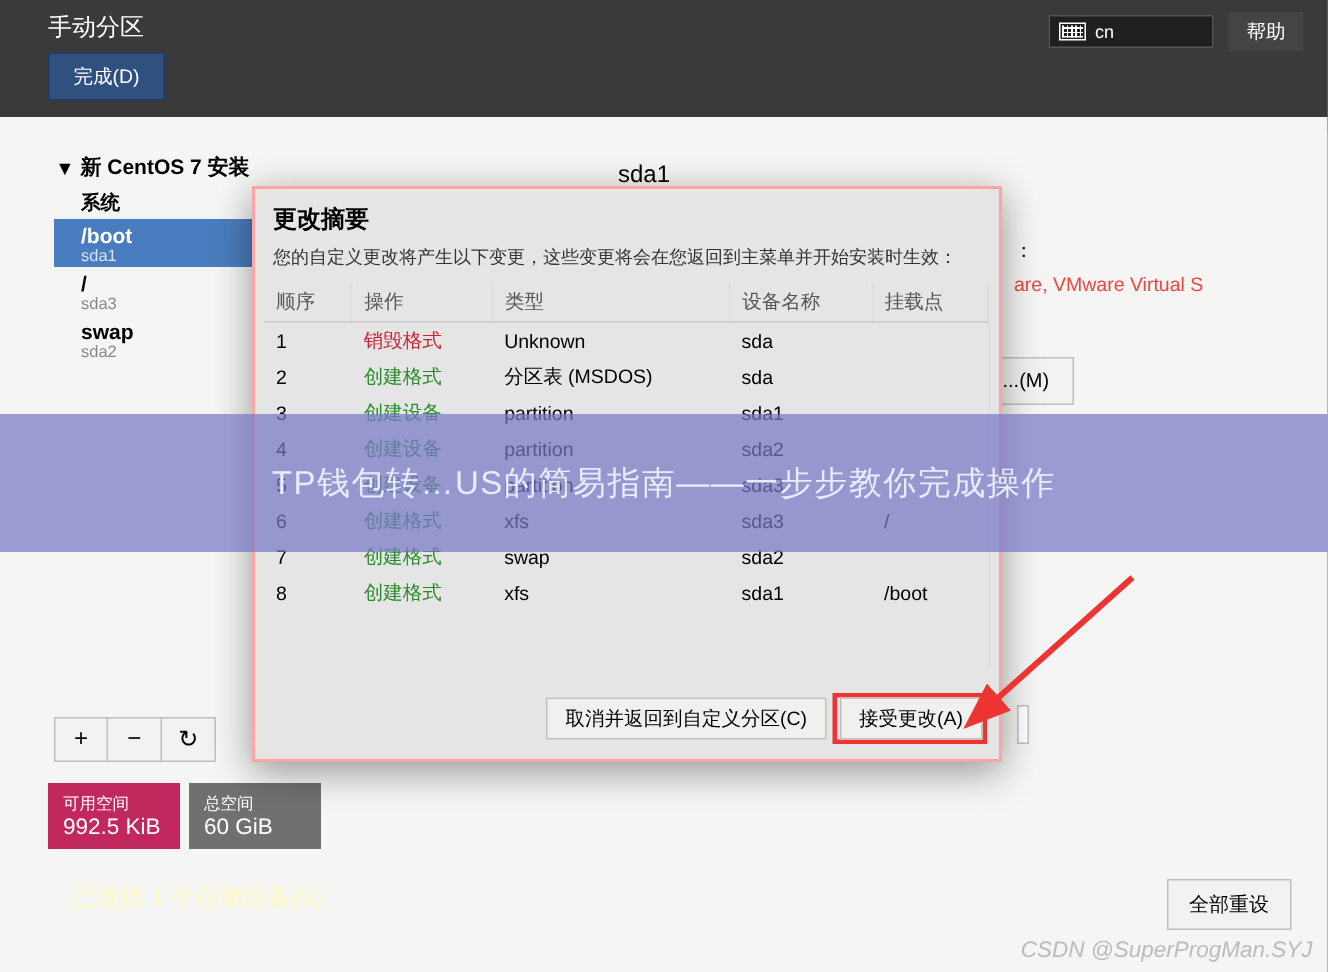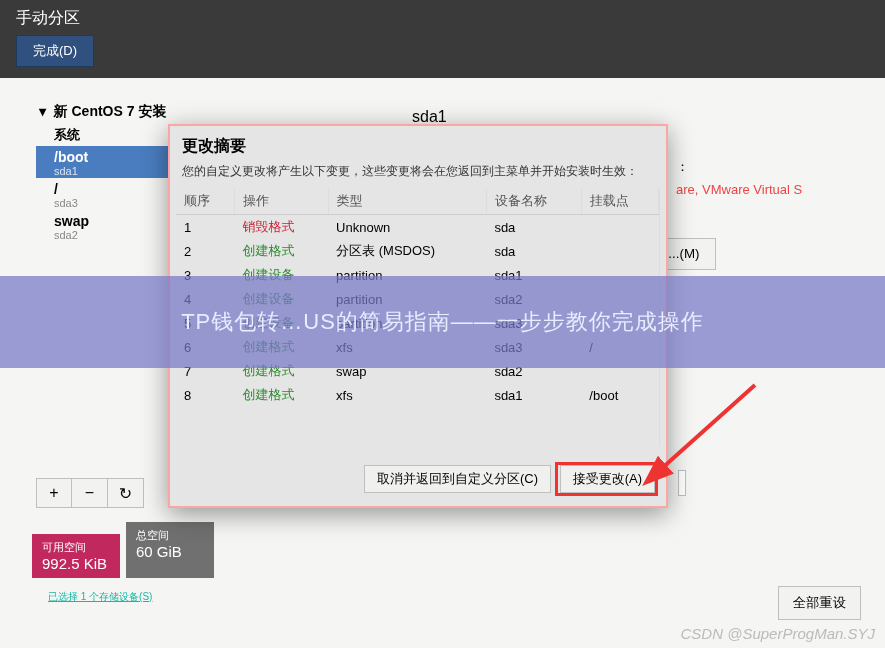--- a/index.html
+++ b/index.html
@@ -8,21 +8,21 @@
   font-family: "Microsoft YaHei", sans-serif;
   font-size: 13px;
   background: #000;
   position: relative;
   overflow: hidden;
 }
 .topbar {
   background: #3a3a3a;
   color: #fff;
   height: 88px;
-  padding: 8px 16px;
+  padding: 8px 32px;
   position: relative;
 }
 .topbar-title { font-size: 16px; margin-bottom: 6px; }
 .done-btn {
   background: #305080;
   color: #fff;
   border: 1px solid #1e3a5c;
   padding: 6px 16px;
   font-size: 13px;
   cursor: pointer;
@@ -75,24 +75,24 @@
   width:36px; height:30px;
   border:1px solid #bfbfbf;
   background:#f2f2f0;
   font-size:16px; cursor:pointer;
 }
 .btn-row button + button { border-left:none;}
 .space-row { position:absolute; left:32px; top:522px; display:flex; gap:6px;}
 .space-box { padding:6px 10px; color:#fff; min-width:88px;}
 .space-box .lbl{ font-size:11px;}
 .space-box .val{ font-size:15px;}
-.space-free{ background:#c1285d;margin-top:12px;}
+.space-free{ background:#c1285d;}
 .space-total{ background:#707070;}
 .link-row { position:absolute; left:48px; top:588px;}
-.link-row a { color:#14b8a6; font-size:10px; text-decoration:underline; cursor:pointer;}
+.link-row a { color:#fef9c3; font-size:16px; cursor:pointer;}
 .reset-btn {
   position:absolute; right:24px; top:586px;
   background:#f2f2f0; border:1px solid #bfbfbf;
   padding:7px 14px; cursor:pointer;
 }
 .right-label { position:absolute; left:412px; top:108px; font-size:16px;}
 .right-hint1{ position:absolute; left:676px; top:158px; font-size:13px;}
 .right-truncated{ position:absolute; left:676px; top:182px; font-size:13px; color:#ef4444;}
 .modify-btn{
   position:absolute; left:638px; top:238px;
@@ -148,20 +148,27 @@
   color:#bbb; font-size:15px; font-style:italic;margin-left:16px;
 }
 </style>
 </head>
 <body>
 
 <div class="topbar">
   <div class="topbar-title">手动分区</div>
   <button class="done-btn">完成(D)</button>
   <div class="top-right">
+    <div class="lang-row">
+      <div class="lang-box">
+        <span class="kbd-icon"></span>
+        <span>cn</span>
+      </div>
+      <button class="help-btn">帮助</button>
+    </div>
   </div>
 </div>
 
 <div class="main"></div>
 
 <div class="left-panel">
   <div class="group-header">
     <span class="tri">▶</span>
     <b>新 CentOS 7 安装</b>
   </div>

